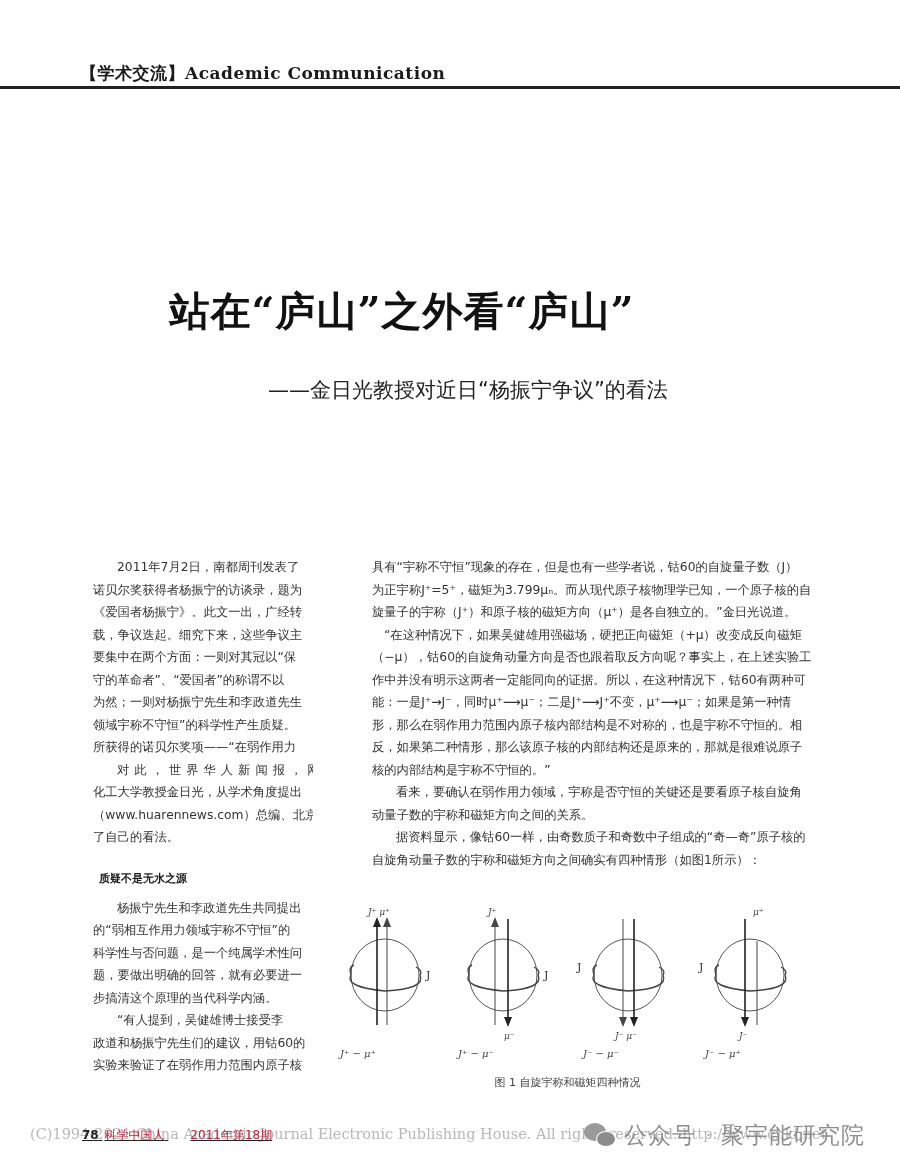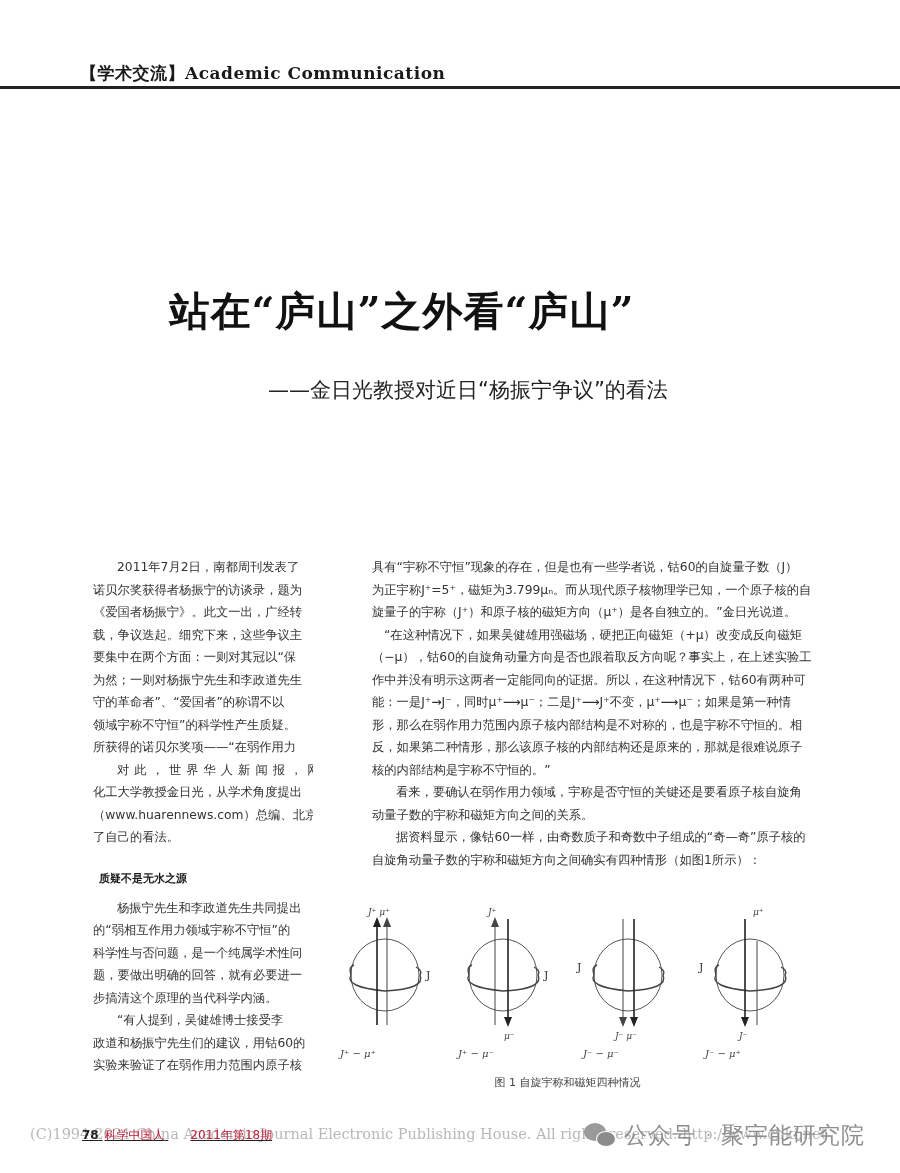--- a/index.html
+++ b/index.html
@@ -52,22 +52,22 @@
 <div class="title">站在“庐山”之外看“庐山”</div>
 <div class="subtitle">——金日光教授对近日“杨振宁争议”的看法</div>
 
 <div class="col-left">
   <div class="para">
     <span class="ln indent">2011年7月2日，南都周刊发表了</span>
     <span class="ln">诺贝尔奖获得者杨振宁的访谈录，题为</span>
     <span class="ln">《爱国者杨振宁》。此文一出，广经转</span>
     <span class="ln">载，争议迭起。细究下来，这些争议主</span>
     <span class="ln">要集中在两个方面：一则对其冠以“保</span>
+    <span class="ln">守的革命者”、“爱国者”的称谓不以</span>
     <span class="ln">为然；一则对杨振宁先生和李政道先生</span>
-    <span class="ln">守的革命者”、“爱国者”的称谓不以</span>
     <span class="ln">领域宇称不守恒”的科学性产生质疑。</span>
     <span class="ln">所获得的诺贝尔奖项——“在弱作用力</span>
   </div>
   <div class="para">
     <span class="ln indent" style="letter-spacing:5px;">对此，世界华人新闻报，网</span>
     <span class="ln">化工大学教授金日光，从学术角度提出</span>
     <span class="ln">（www.huarennews.com）总编、北京</span>
     <span class="ln">了自己的看法。</span>
   </div>
   <div class="section-head">质疑不是无水之源</div>

